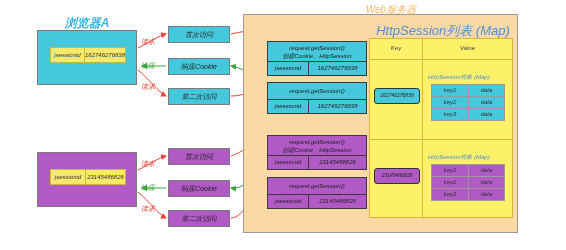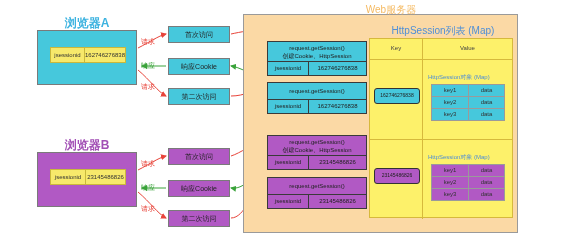--- a/index.html
+++ b/index.html
@@ -1,18 +1,18 @@
 <!DOCTYPE html>
 <html><head>
 <meta charset="utf-8">
 <style>
   html,body{margin:0;padding:0;background:#ffffff;}
   body{width:566px;height:250px;position:relative;overflow:hidden;
        font-family:"Liberation Sans","DejaVu Sans",sans-serif;}
-  #stage{position:absolute;left:0;top:0;width:496px;height:250px;}
+  #stage{position:absolute;left:0;top:0;width:496px;height:250px;font-style:italic;}
   .abs{position:absolute;box-sizing:border-box;}
 
   
   .server-box{left:243px;top:14px;width:275px;height:219px;
       background:#fbd9a5;border:1px solid #9a9a9a;}
   .server-title{left:336px;top:3px;width:110px;height:14px;color:#f5ba62;
       font-size:10px;text-align:center;line-height:14px;}
 
   
   .browser{border:1px solid #7a7a7a;}
@@ -54,21 +54,21 @@
   .reqbox .row div{font-size:6px;color:#222;text-align:center;line-height:12px;
       white-space:nowrap;}
   .reqbox.cy,.reqbox.cy .hd,.reqbox.cy .row div{background:#46c8dc;}
   .reqbox.pu,.reqbox.pu .hd,.reqbox.pu .row div{background:#b159c4;}
   .rb1{left:267px;top:41px;} .rb2{left:267px;top:82px;}
   .rb3{left:267px;top:135px;} .rb4{left:267px;top:177px;}
   .rb2 .hd,.rb4 .hd{height:16px;}
 
   
   .map-title{left:368px;top:24px;width:150px;height:14px;color:#4f8fd6;
-      font-size:10px;text-align:center;line-height:14px;}
+      font-size:13px;text-align:center;line-height:14px;}
   .map-table{left:369px;top:38px;width:144px;height:180px;
       background:#fdf16a;border:1px solid #d6b93c;}
   .map-head{display:flex;height:20px;border-bottom:1px solid #d6b93c;}
   .map-head .c1{width:52px;border-right:1px solid #d6b93c;}
   .map-head .c2{flex:1;}
   .map-head div{font-size:6px;color:#444;text-align:center;line-height:19px;}
   .map-row{display:flex;height:79px;}
   .map-row.first{border-bottom:1px solid #d6b93c;}
   .map-row .c1{width:52px;border-right:1px solid #d6b93c;position:relative;}
   .map-row .c2{flex:1;position:relative;}
@@ -159,21 +159,20 @@
     </div>
   </div>
 
   <div class="abs step cy s-a1">首次访问</div>
   <div class="abs step cy s-a2">响应Cookie</div>
   <div class="abs step cy s-a3">第二次访问</div>
   <div class="abs flab req" style="left:141px;top:37px;">请求</div>
   <div class="abs flab res" style="left:141px;top:61px;">响应</div>
   <div class="abs flab req" style="left:141px;top:82px;">请求</div>
 
-  <div class="abs brlabel b">浏览器B</div>
   <div class="abs browser b">
     <div class="abs cookie">
       <div class="k">jsessionid</div>
       <div class="v">23145486826</div>
     </div>
   </div>
 
   <div class="abs step pu s-b1">首次访问</div>
   <div class="abs step pu s-b2">响应Cookie</div>
   <div class="abs step pu s-b3">第二次访问</div>

